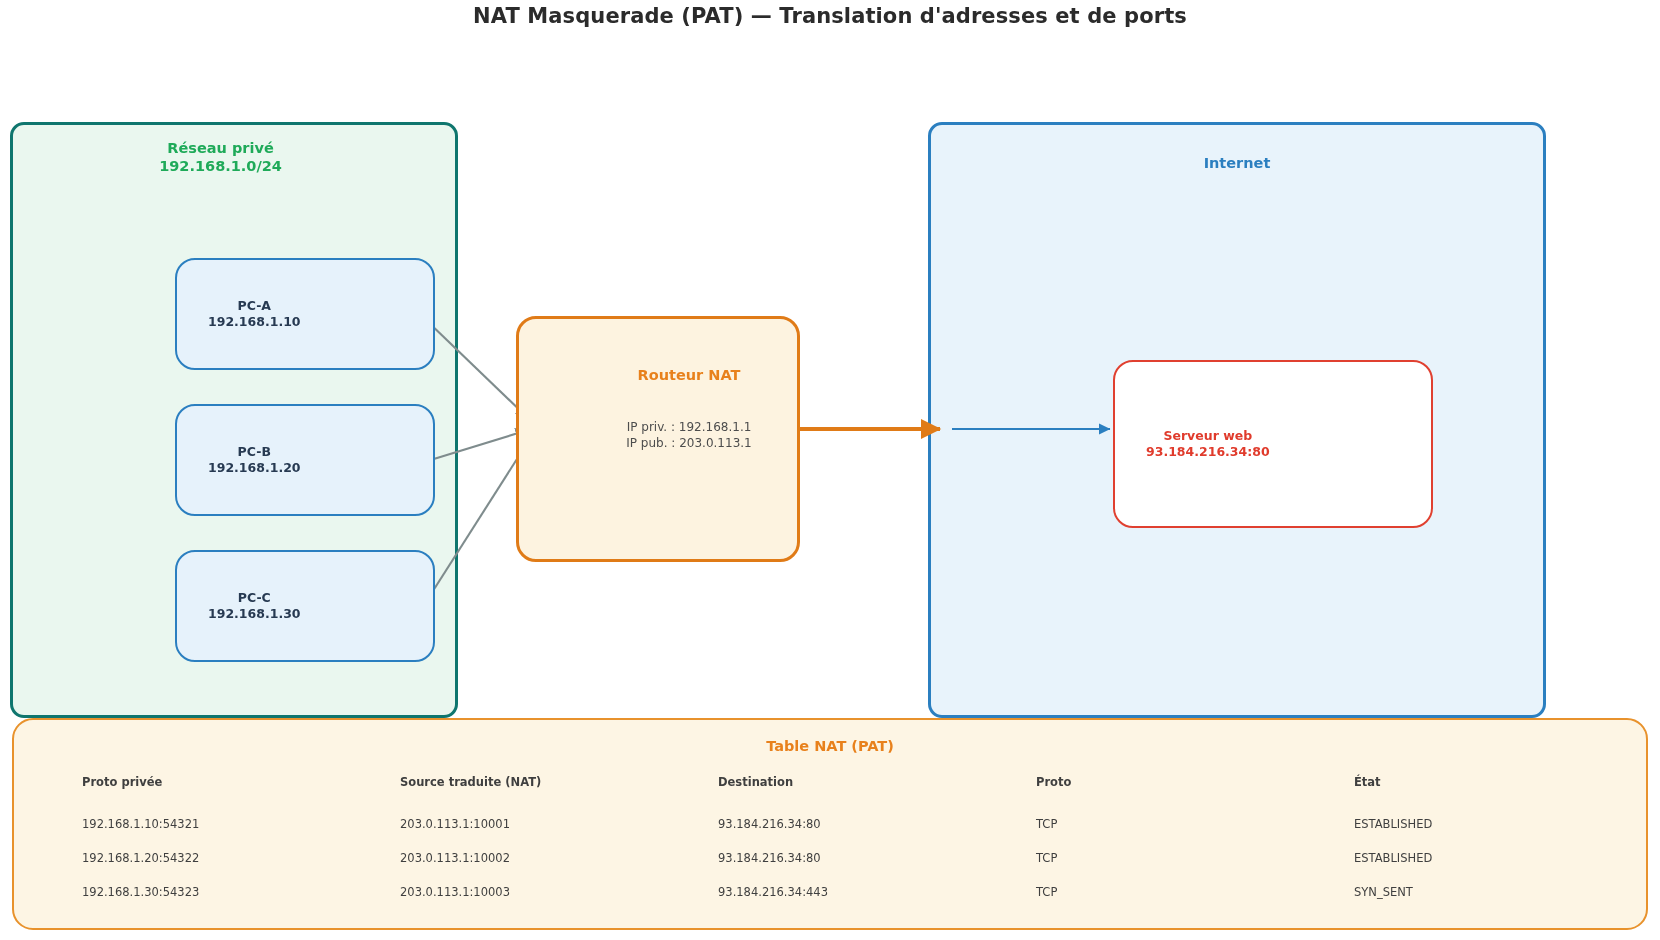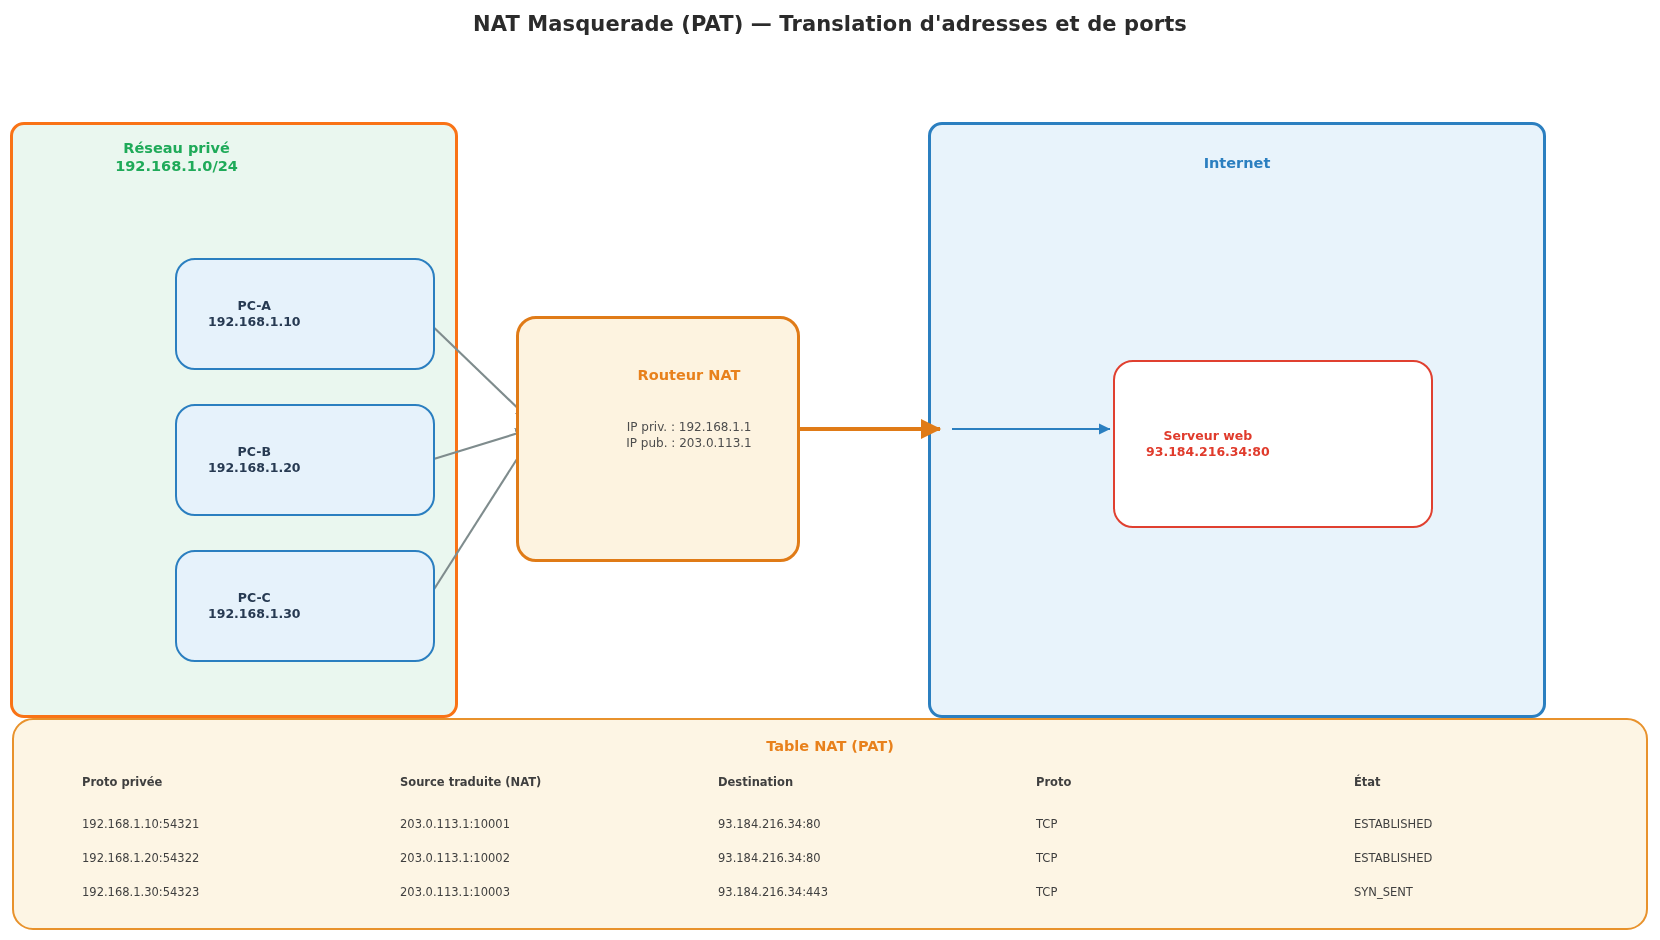--- a/index.html
+++ b/index.html
@@ -18,42 +18,43 @@
     position: absolute;
     left: 0; top: 0;
     width: 1660px;
     height: 940px;
   }
 
   
   .title {
     position: absolute;
     left: 0;
-    top: 12px;
+    top: 4px;
     width: 1660px;
     text-align: center;
     font-size: 21px;
     font-weight: bold;
     color: #2b2b2b;
     letter-spacing: 0.1px;
   }
 
   
   .zone {
     position: absolute;
     box-sizing: border-box;
     border-radius: 14px;
   }
   .zone-private {
     left: 10px;
     top: 122px;
     width: 448px;
     height: 596px;
     background: #eaf7ef;
-    border: 3px solid #f97316;
+    border: 3px solid #0f766e;
+    padding-left: 44px;
   }
   .zone-internet {
     left: 928px;
     top: 122px;
     width: 618px;
     height: 596px;
     background: #e8f3fb;
     border: 3px solid #2b7fc0;
   }
   .zone-label {

